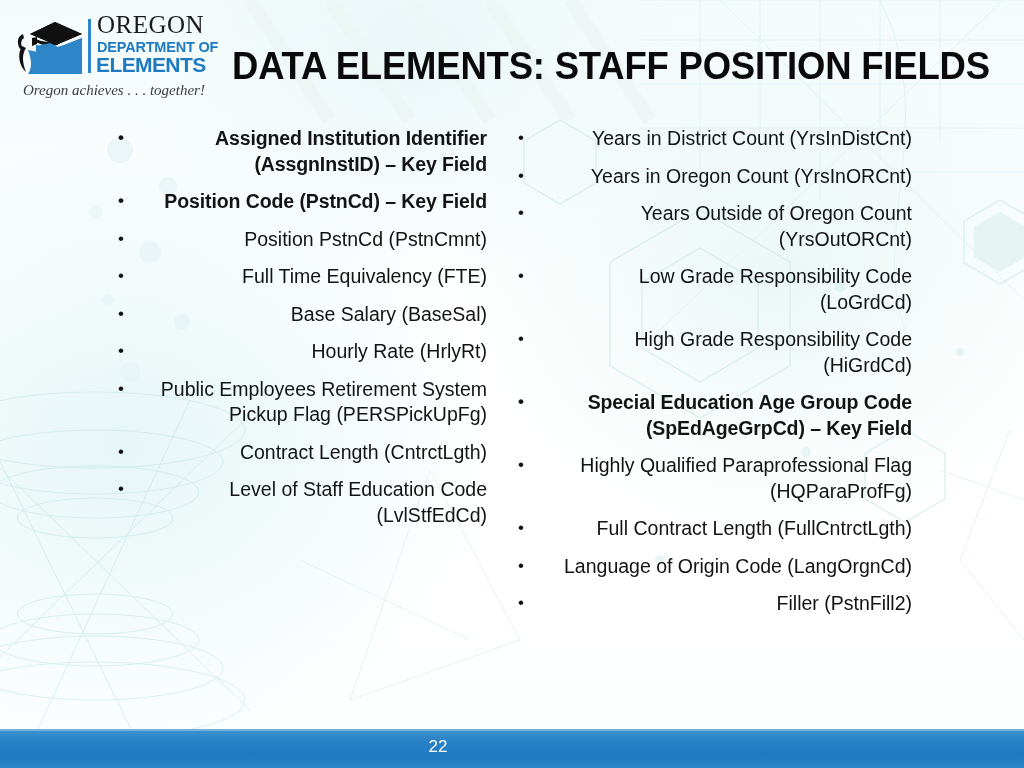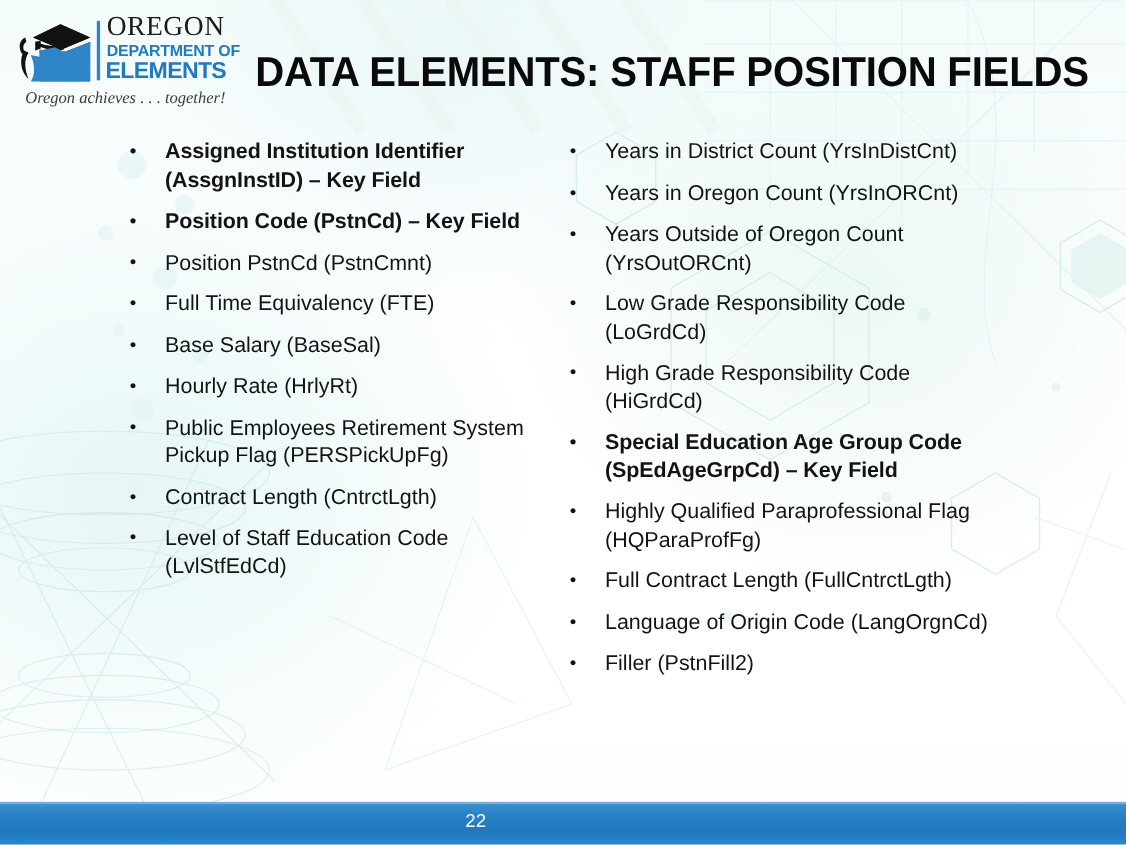--- a/index.html
+++ b/index.html
@@ -139,20 +139,21 @@
   }
 
   
   .content {
     position: absolute;
     left: 0;
     top: 126px;
     width: 1024px;
     height: 590px;
     z-index: 2;
+    text-align: right;
   }
   .col {
     position: absolute;
     top: 0;
   }
   .col-left  { left: 112px; width: 375px; }
   .col-right { left: 512px; width: 400px; }
 
   .bullet-list {
     list-style: none;
@@ -198,21 +199,21 @@
     position: absolute;
     left: 0; top: 0; right: 0;
     height: 2px;
     background: rgba(255,255,255,0.28);
   }
   .page-number {
     position: absolute;
     left: 0;
     top: 8px;
     width: 100%;
-    text-align: left;
+    text-align: center;
     transform: translateX(423px);
     font-family: "Liberation Sans", sans-serif;
     font-size: 17px;
     color: #ffffff;
     line-height: 20px;
     width: 30px;
   }
 </style>
 </head>
 <body>

